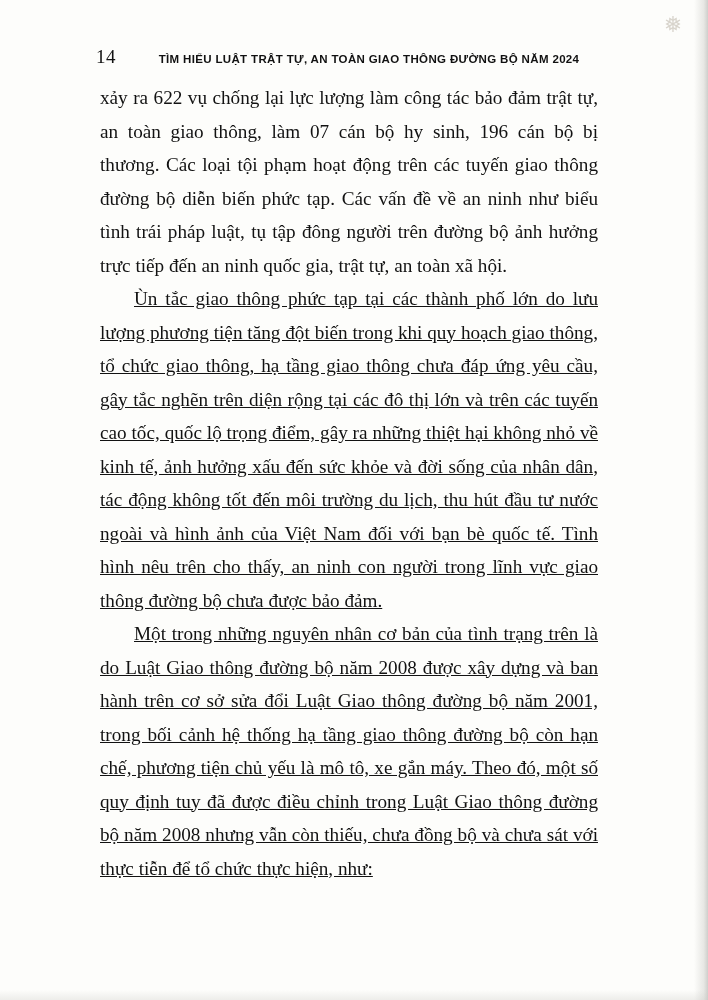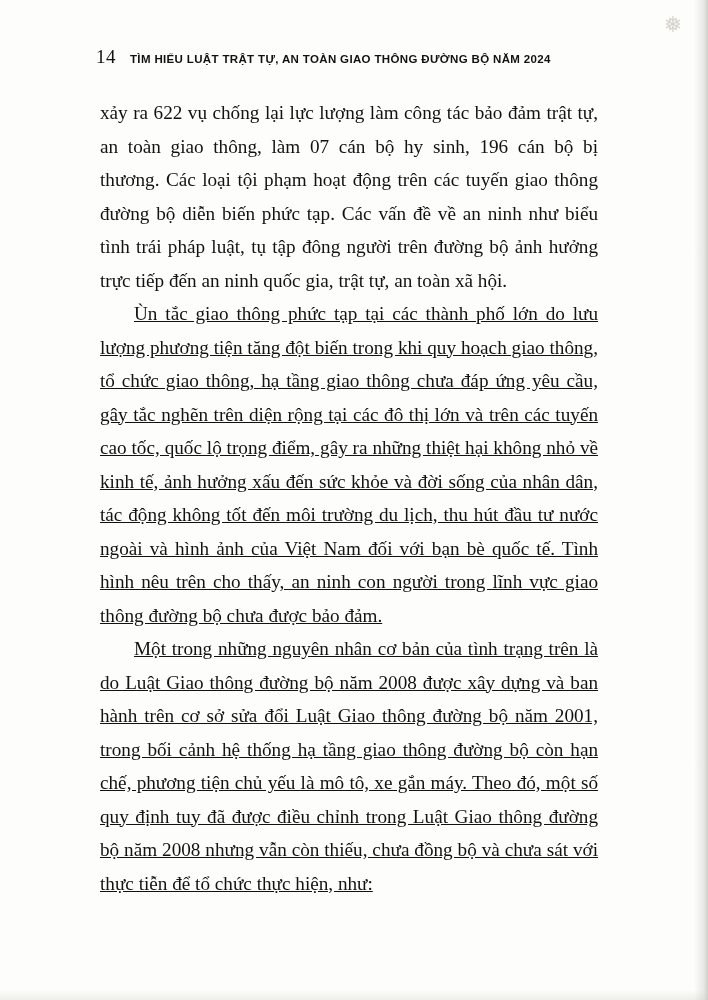--- a/index.html
+++ b/index.html
@@ -55,46 +55,47 @@
     user-select: none;
   }
 
   .header {
     position: absolute;
     top: 46px;
     left: 96px;
     right: 104px;
     display: flex;
     align-items: baseline;
-    gap: 8px;
+    gap: 18px;
   }
   .folio {
     font-family: "Liberation Serif", serif;
     font-size: 19px;
     color: #111;
     min-width: 26px;
     text-align: left;
     letter-spacing: 0.5px;
   }
   .running-title {
     flex: 1;
+    text-align: center;
     font-family: "Liberation Sans", sans-serif;
     font-weight: bold;
     font-size: 11.5px;
     letter-spacing: 0.35px;
     color: #111;
     white-space: nowrap;
     overflow: hidden;
     text-overflow: clip;
     padding-right: 6px;
   }
 
   .body-text {
     position: absolute;
-    top: 96px;
+    top: 81px;
     left: 100px;
     width: 498px;
   }
 
   .para {
     margin: 0 0 0 0;
     text-align: justify;
     text-justify: inter-word;
     font-family: "Liberation Serif", serif;
     font-size: 19.2px;

